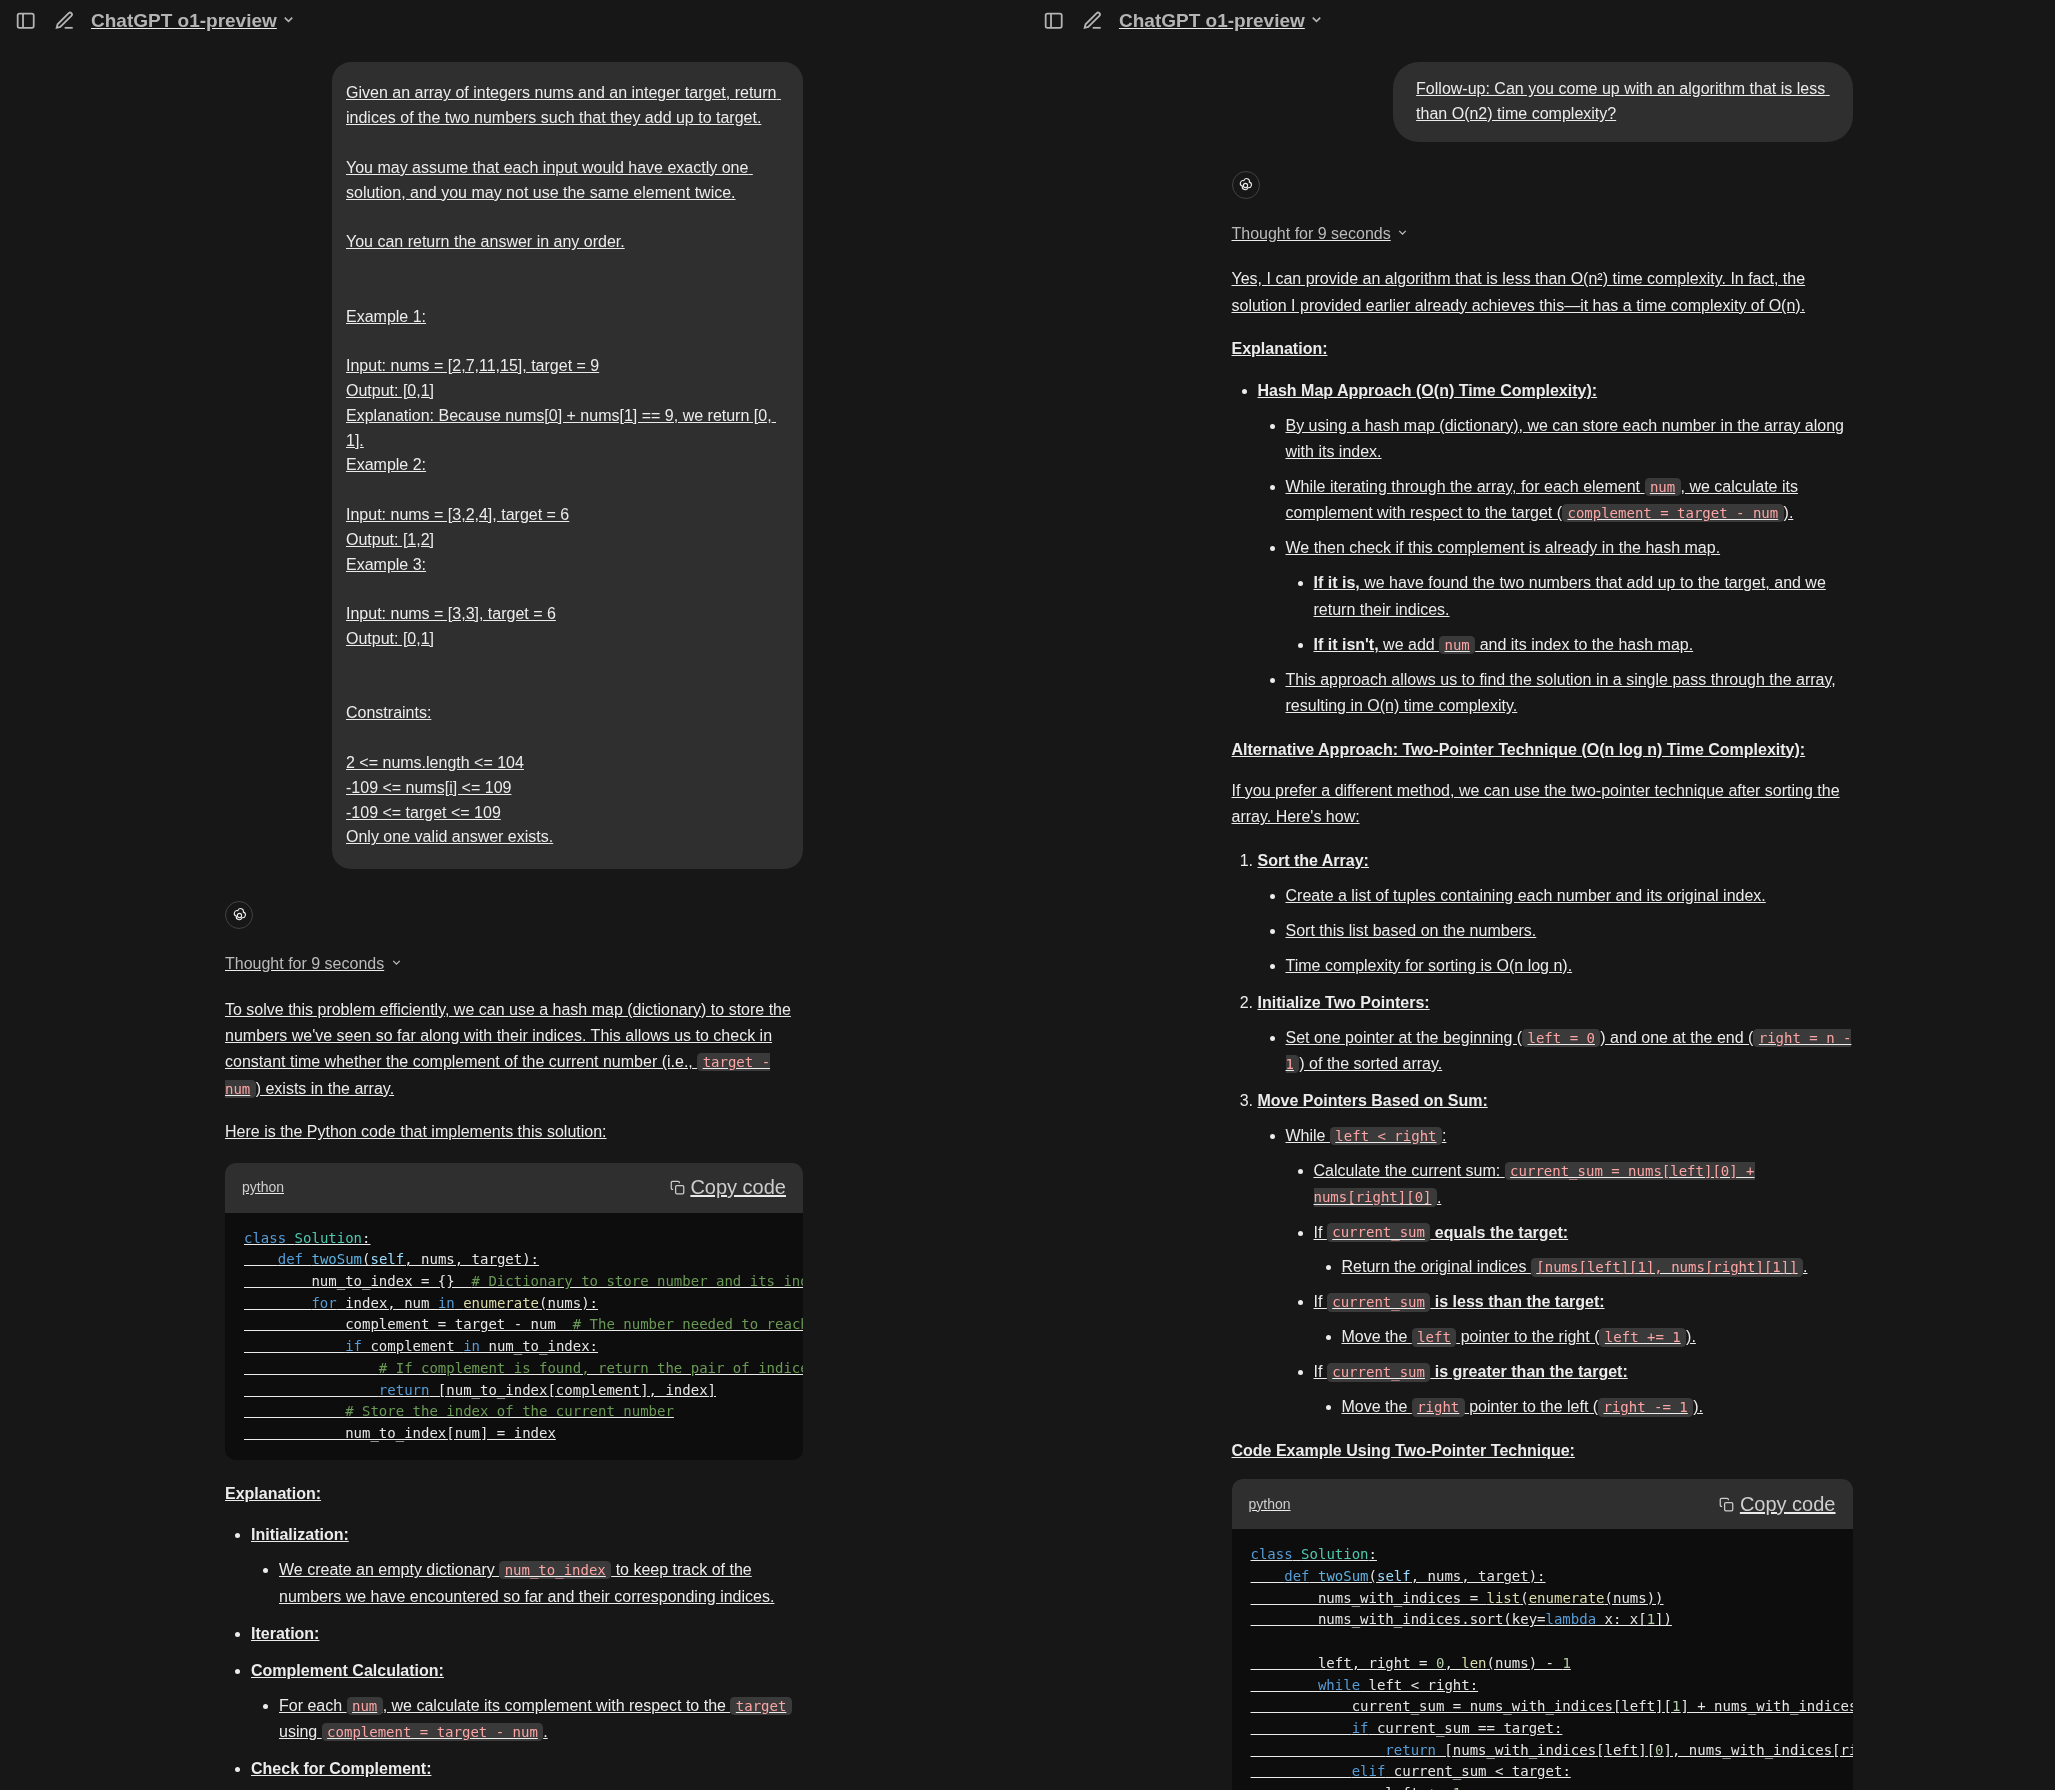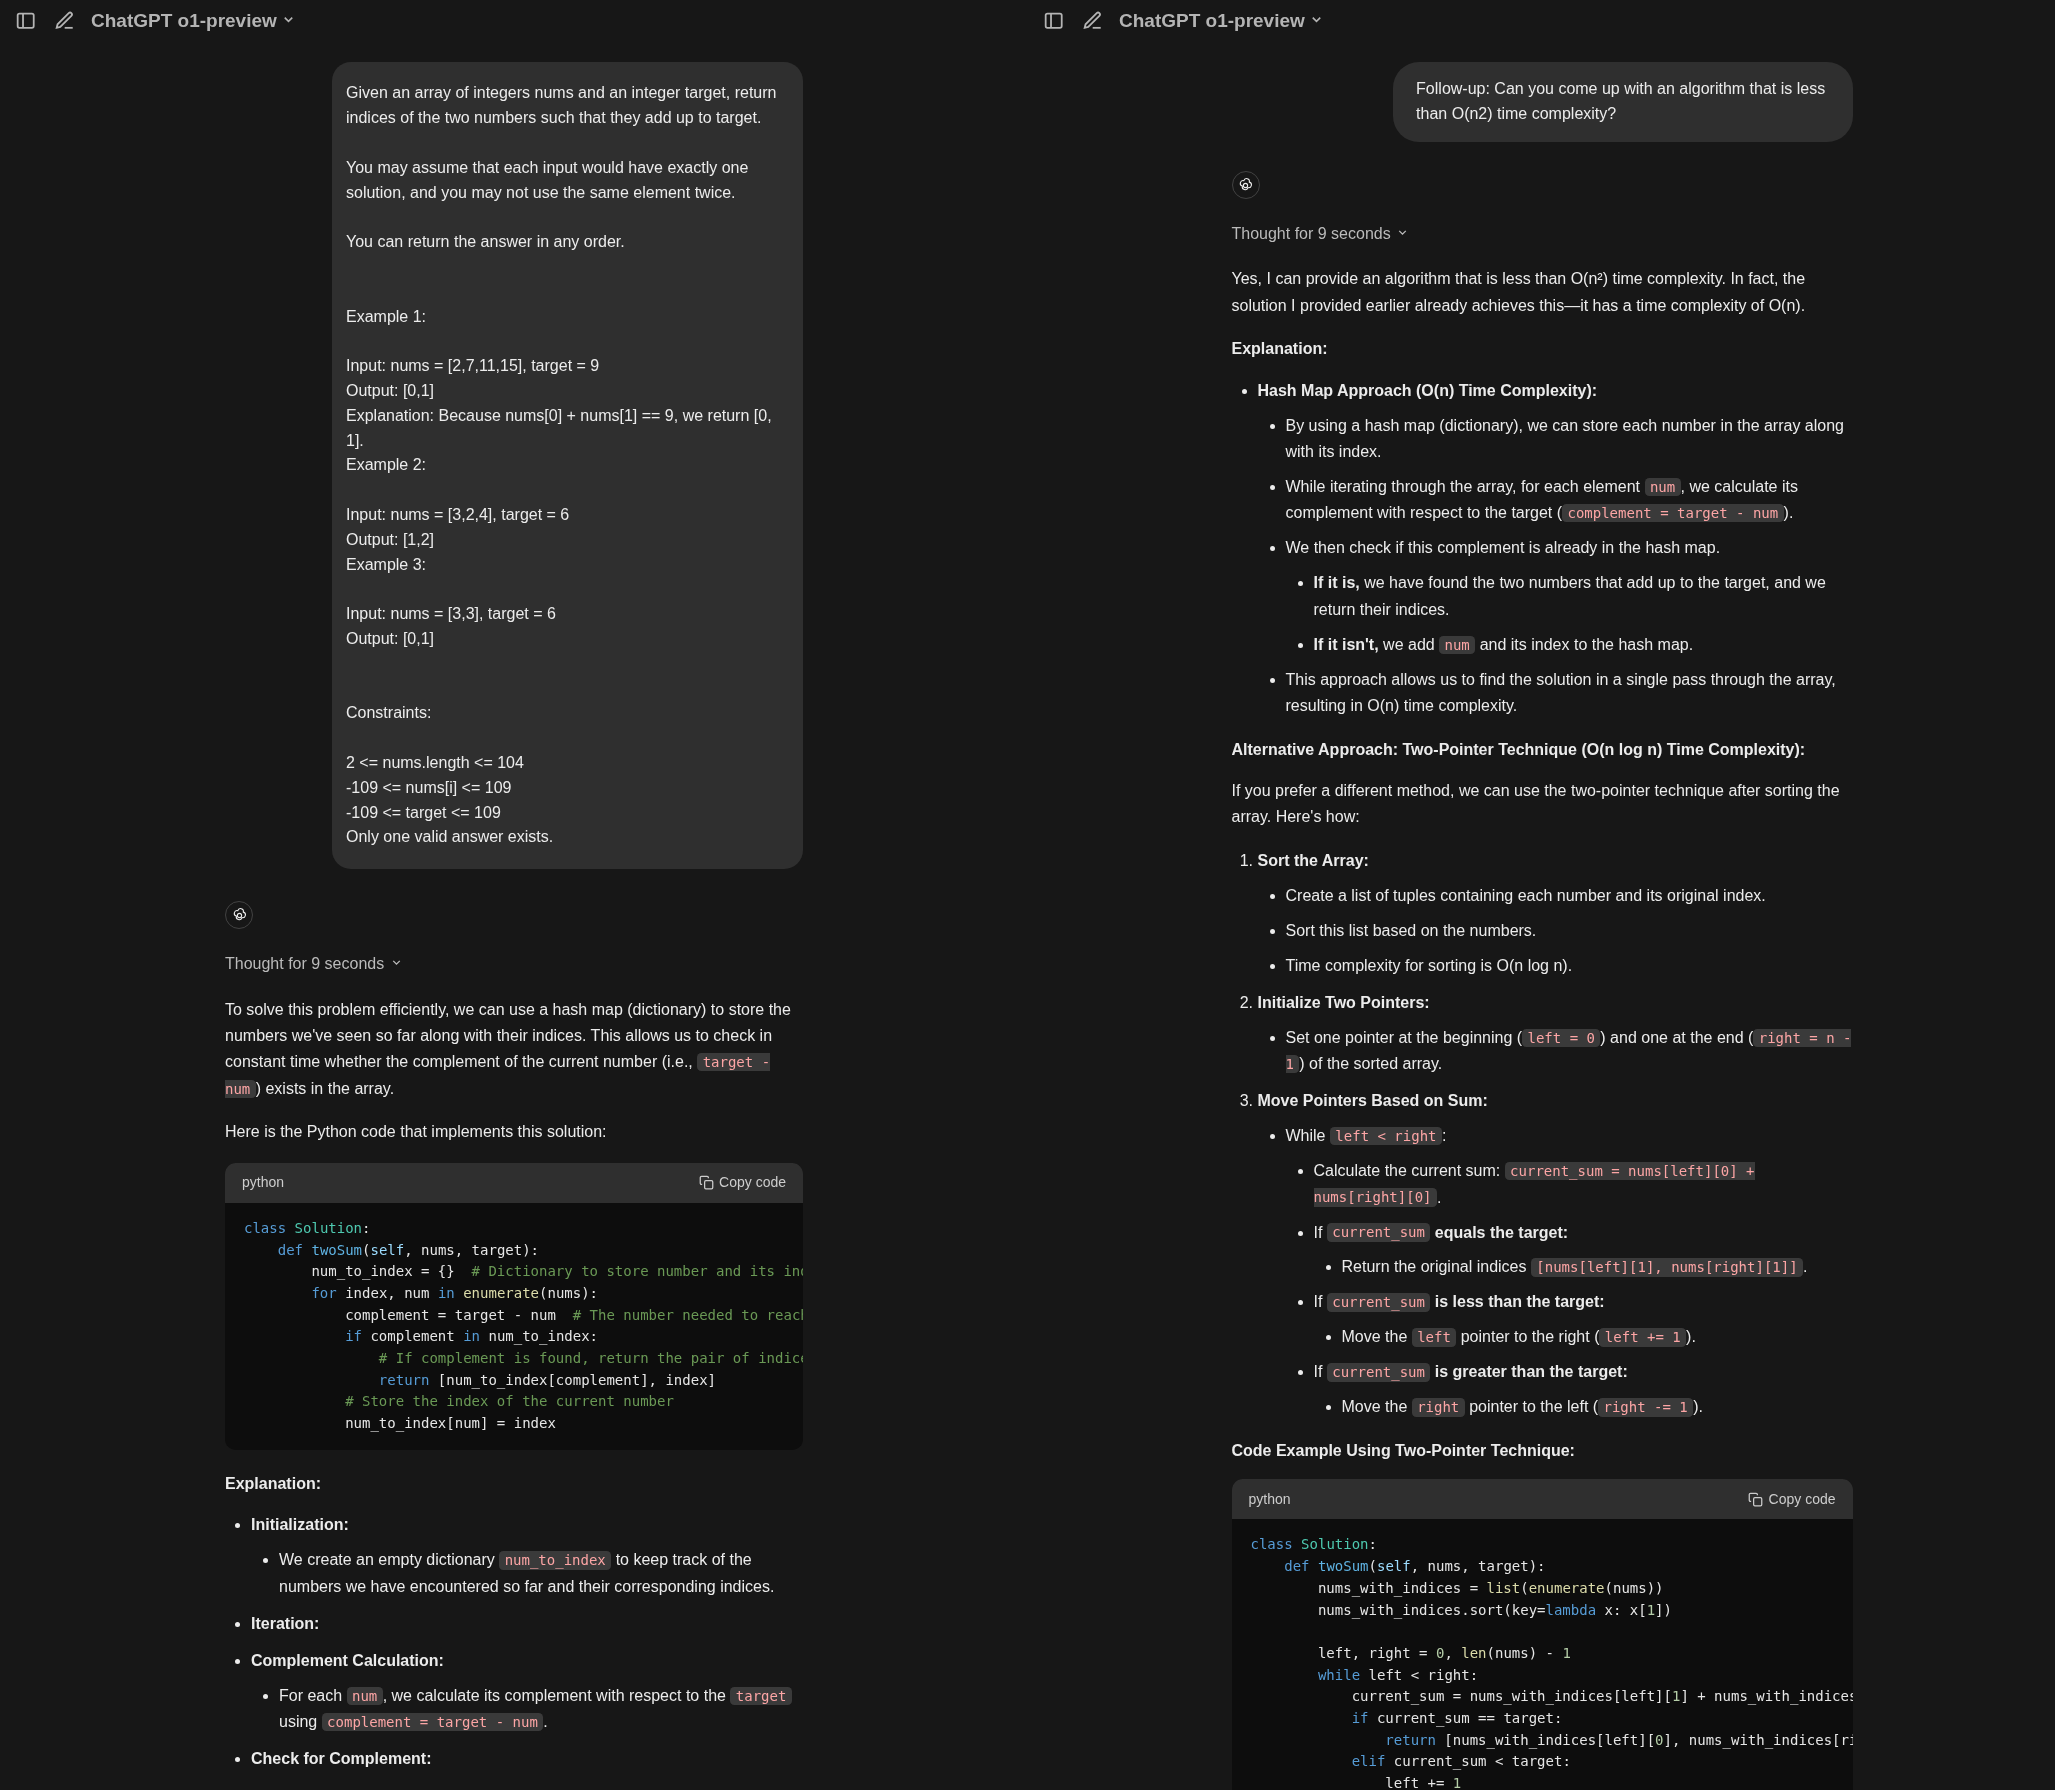--- a/index.html
+++ b/index.html
@@ -1,36 +1,36 @@
 <!DOCTYPE html>
 <html><head>
 <meta charset="utf-8">
 <style>
   * { box-sizing: border-box; margin: 0; padding: 0; }
   html, body { width: 2056px; height: 1791px; background: #0d0d0d; font-family: -apple-system, BlinkMacSystemFont, "Segoe UI", Helvetica, Arial, sans-serif; color: #ececec; font-size: 16px; }
-  .container { display: flex; width: 2056px; height: 1791px; }
+  .container { display: flex; width: 2056px; height: 1791px; text-decoration: underline; }
   .panel { width: 1028px; height: 1791px; position: relative; background: #171717; }
   .topbar { display: flex; align-items: center; gap: 13px; padding: 7.5px 13px; }
   .icon-btn { width: 26px; height: 26px; display: flex; align-items: center; justify-content: center; color: #b4b4b4; cursor: pointer; border-radius: 4.3px; }
   .model-label { display: flex; align-items: center; gap: 4.3px; color: #b4b4b4; font-size: 19px; font-weight: 600; cursor: pointer; }
   .content-wrap { max-width: 642px; margin: 0 auto; padding: 21.4px 32px; }
   .content-wrap-right { max-width: 685px; margin: 0 auto; padding: 21.4px 32px; }
   .user-bubble { background: #2f2f2f; border-radius: 19px; padding: 19px 14px; color: #ececec; font-size: 16px; line-height: 1.55; white-space: pre-wrap; }
   .user-row-left { display: flex; justify-content: flex-end; margin-left: 107px; }
   .user-row-right { display: flex; justify-content: flex-end; margin-bottom: 27px; margin-left: 161px; }
   .assistant-row { display: flex; gap: 22px; margin-top: 30px; flex-direction: column; }
   .avatar { width: 28px; height: 28px; border-radius: 50%; border: 0.5px solid #424242; display: flex; align-items: center; justify-content: center; flex-shrink: 0; margin-top: 2.1px; }
   .avatar svg { width: 17px; height: 17px; }
   .assistant-body { flex: 1; font-size: 16px; line-height: 1.65; color: #ececec; }
   .thought-line { color: #bbb; font-size: 16px; display: flex; align-items: center; gap: 5.4px; cursor: pointer; margin-bottom: 19px; }
   .para { margin-bottom: 17px; }
   .code-inline { font-family: ui-monospace, "SF Mono", Menlo, Consolas, monospace; background: #3a3a3a; padding: 1.1px 5.4px; border-radius: 4.3px; font-size: 14px; color: #fca5a5; }
   .code-block { background: #0d0d0d; border-radius: 10.7px; margin-bottom: 21.4px; overflow: hidden; }
   .code-header { background: #2f2f2f; display: flex; justify-content: space-between; align-items: center; padding: 8.6px 17px; font-size: 14px; color: #cdcdcd; }
-  .copy-btn { display: flex; align-items: center; gap: 5.4px; color: #cdcdcd; cursor: pointer; font-size: 14px; text-align: center; }
+  .copy-btn { display: flex; align-items: center; gap: 5.4px; color: #cdcdcd; cursor: pointer; font-size: 20px; text-align: center; }
   .code-body { padding: 15px 19px; font-family: ui-monospace, "SF Mono", Menlo, Consolas, monospace; font-size: 14px; line-height: 1.55; white-space: pre; overflow-x: auto; color: #e6e6e6; }
   .tok-kw { color: #569cd6; }
   .tok-cls { color: #4ec9b0; }
   .tok-fn { color: #dcdcaa; }
   .tok-fnname { color: #5fb3e3; }
   .tok-self { color: #9cdcfe; }
   .tok-cmt { color: #6a9955; }
   .tok-num { color: #b5cea8; }
   h3.sec { font-size: 16px; font-weight: 600; margin-bottom: 15px; margin-top: 4.3px; }
   ul.bl, ol.bl { padding-left: 26px; margin-bottom: 17px; }

